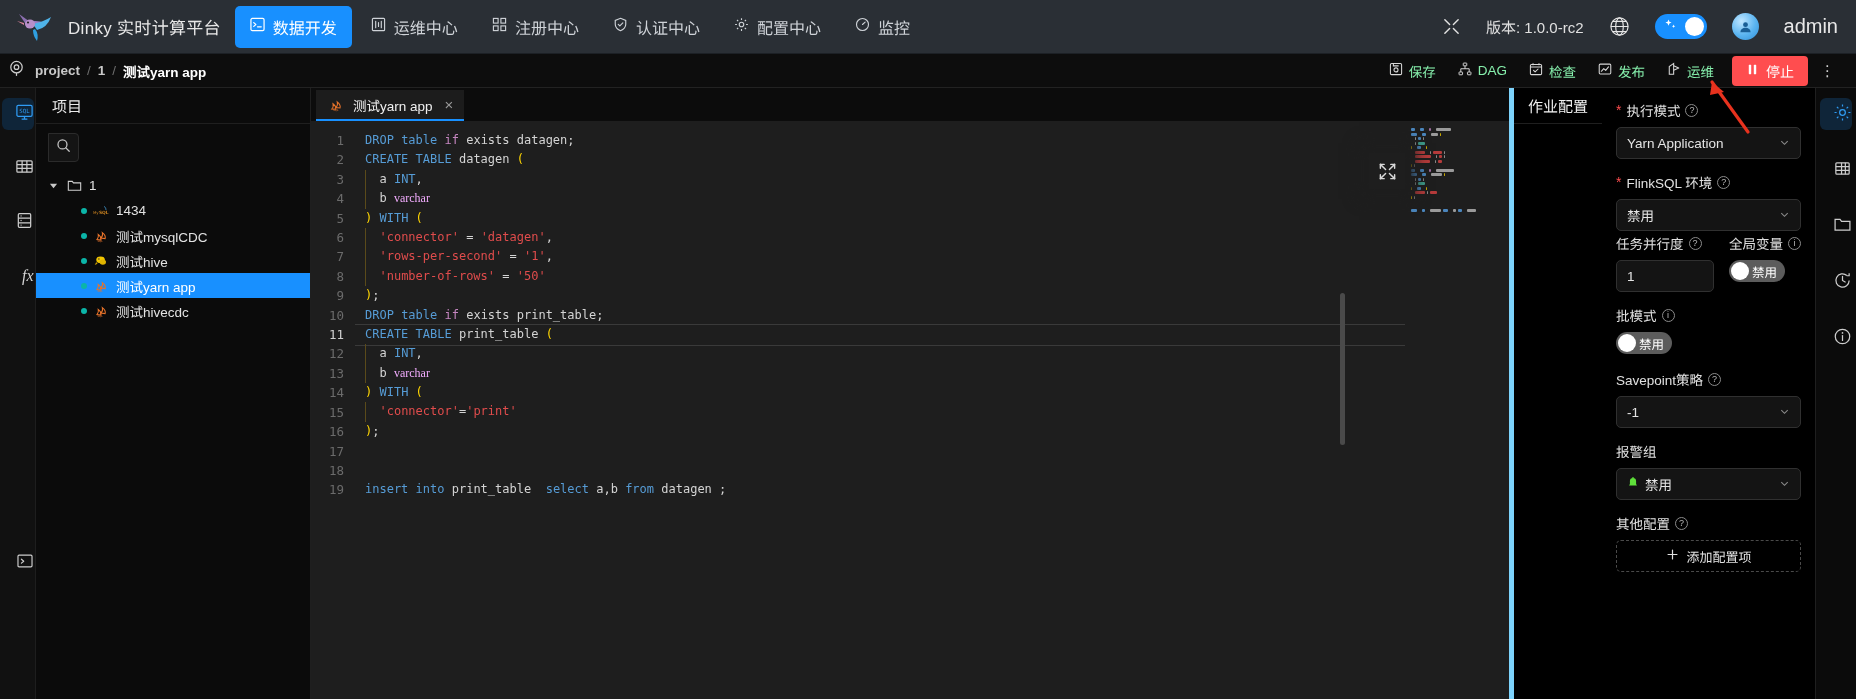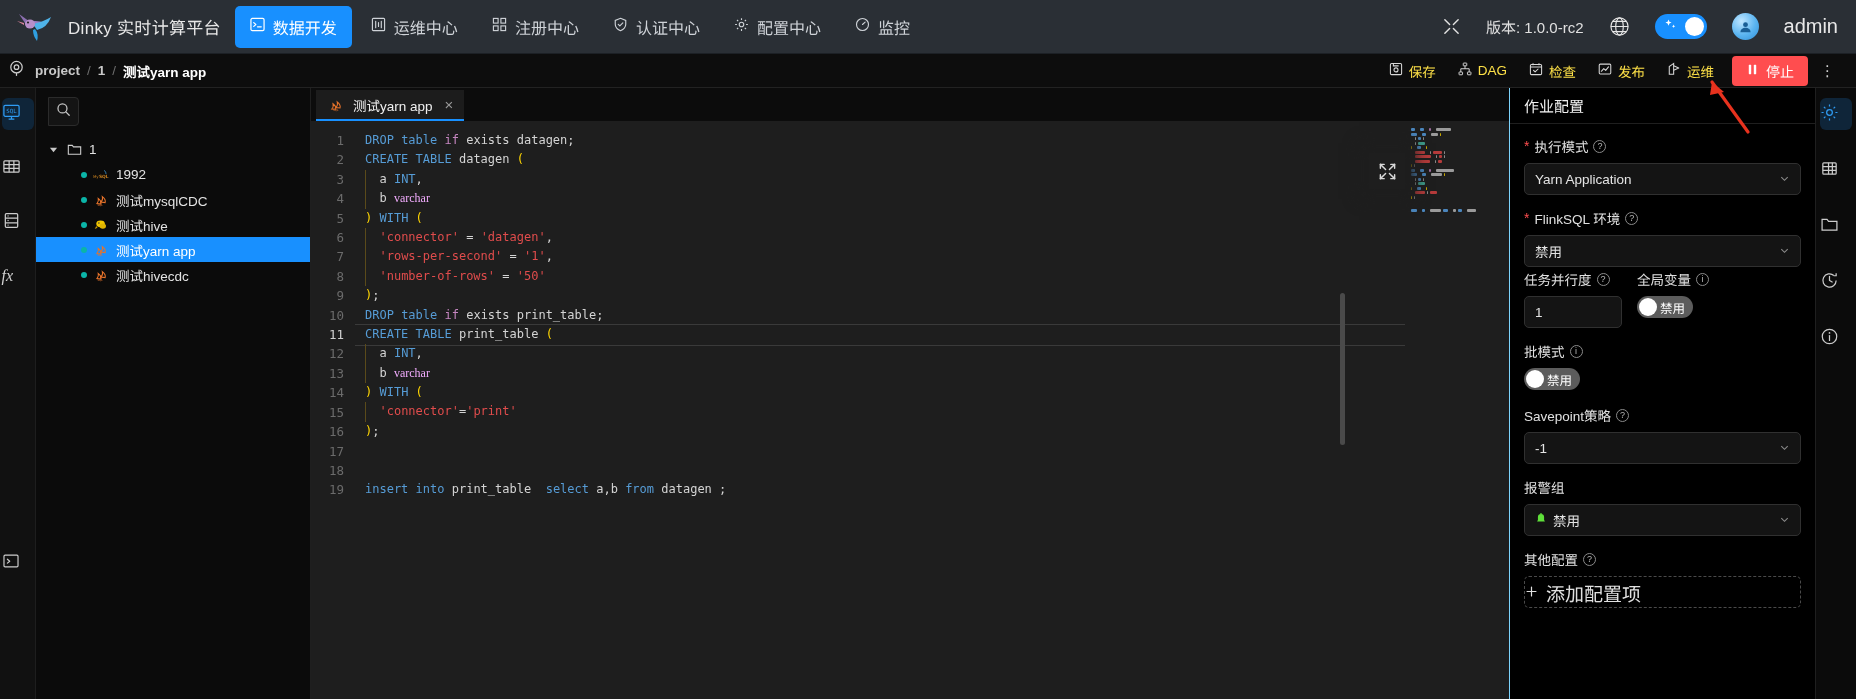--- a/index.html
+++ b/index.html
@@ -52,41 +52,41 @@
   .toolbar {
     height: 34px; min-height:34px; background: #0d0d0d; display: flex; align-items: center;
     padding: 0 12px 0 0; border-bottom: 1px solid #222;
   }
   .crumbzone { display: flex; align-items: center; gap: 9px; padding-left: 7px; }
   .crumbs { font-size: 13.5px; color: #c9c9c9; display: flex; align-items: center; gap: 7px; font-weight:600;}
   .crumbs .sep { color: #6d6d6d; font-weight: 400; }
   .crumbs .cur { color: #fff; }
   .tb-right { margin-left: auto; display: flex; align-items: center; gap: 4px; }
   .tb-btn {
-    display: flex; align-items: center; gap: 6px; font-size: 13.5px; color: #fde047;
+    display: flex; align-items: center; gap: 6px; font-size: 13.5px; color: #86efac;
     padding: 5px 9px; border-radius: 4px; cursor: pointer; white-space: nowrap;
   }
   .tb-stop {
     display: flex; align-items: center; gap: 7px; background: #ff4d4f; color: #fff;
     font-size: 14px; padding: 5px 14px; border-radius: 4px; cursor: pointer;
     margin-left: 5px; font-weight:500;
   }
   .tb-more { padding: 2px 8px; cursor: pointer; color: #cfcfcf; font-size: 15px; letter-spacing:1px;}
 
   
   .body { flex: 1; display: flex; min-height: 0; background:#0a0a0a; }
 
   
   .rail {
     width: 36px; min-width:36px; background: #111111; display: flex; flex-direction: column;
     align-items: center; padding-top: 10px; gap: 22px; border-right: 1px solid #1e1e1e;
   }
   .rail-ico {
     width: 32px; height: 32px; border-radius: 6px; display: flex; align-items: center;
-    justify-content: flex-start; cursor: pointer; color: #cdcdcd;
+    justify-content: flex-end; cursor: pointer; color: #cdcdcd;
   }
   .rail-ico.active { background: #0f2539; color: #2f9cf4; }
   .rail-bottom { margin-top: auto; margin-bottom: 120px; }
 
   
   .panel {
     width: 275px; min-width:275px; background: #0b0b0b; display: flex; flex-direction: column;
     border-right: 1px solid #1f1f1f;
   }
   .panel-head {
@@ -167,22 +167,22 @@
   .mm-seg { height: 3px; border-radius:1px; }
   .expand-overlay {
     position: absolute; right: 104px; top: 32px; width: 36px; height: 36px;
     background: #1e1e1e; display: flex; align-items: center; justify-content: center;
     color: #d9d9d9; cursor: pointer;
     box-shadow: 0 0 14px 10px #1e1e1e;
   }
 
   
   .config {
-    width: 306px; min-width:306px; background: #000; border-left: 1px solid #7dd3fc;
-    display: flex; flex-direction: column; position: relative;
+    width: 306px; min-width:306px; background: #000; border-left: 5px solid #7dd3fc;
+    display: flex; flex-direction: row; position: relative;
   }
   .cfg-head {
     height: 36px; display: flex; align-items: center; padding: 0 14px;
     font-size: 15px; color: #f0f0f0; border-bottom: 1px solid #1f1f1f;
   }
   .cfg-body { flex: 1; padding: 10px 14px 0 14px; overflow: hidden; }
   .cfg-label {
     font-size: 13.5px; color: #e0e0e0; display: flex; align-items: center; gap: 5px;
     margin-bottom: 7px; margin-top: 13px; white-space: nowrap;
   }
@@ -206,21 +206,21 @@
   .row2 { display: flex; gap: 1px; }
   .row2 > div:first-child { width: 112px; }
   .switch {
     height: 22px; background: #5c5c5c; border-radius: 12px; display: inline-flex;
     align-items: center; padding: 2px; cursor: pointer; gap: 3px; padding-right: 8px;
   }
   .switch .knob { width: 18px; height: 18px; border-radius: 50%; background: #fff; flex:0 0 auto;}
   .switch .txt { font-size: 12.5px; color: #fff; }
   .dashed-btn {
     height: 32px; border: 1px dashed #4a4a4a; border-radius: 5px; display: flex;
-    align-items: center; gap: 8px; font-size: 19px;
+    align-items: center; justify-content: center; gap: 8px; font-size: 13px;
     color: #e0e0e0; cursor: pointer; margin-top: 6px;
   }
   .alarm-dot { color:#5fe03a; font-size: 12px; }
 
   .cfg-rail {
     width: 41px; min-width:41px; background: #0b0b0b; display: flex; flex-direction: column;
     align-items: center; padding-top: 10px; gap: 24px; border-left: 1px solid #1f1f1f;
   }
   .arrow-annot { position: absolute; pointer-events: none; }
 </style>
@@ -466,20 +466,21 @@
         <span>
           <svg width="18" height="18" viewBox="0 0 20 20" fill="none" stroke="#cdcdcd" stroke-width="1.3">
             <rect x="2.2" y="3.5" width="15.6" height="13" rx="1.2"></rect>
             <path d="M6 8l2.6 2.2L6 12.4" stroke-linecap="round" stroke-linejoin="round"></path>
           </svg>
         </span>
       </div>
     </div>
 
     <div class="panel">
+      <div class="panel-head">项目</div>
       <div class="searchrow">
         <div class="searchbtn">
           <span>
             <svg width="15" height="15" viewBox="0 0 16 16" fill="none" stroke="#c6c6c6" stroke-width="1.35">
               <circle cx="6.9" cy="6.9" r="4.8"></circle>
                 <path d="M10.5 10.5l3.6 3.6" stroke-linecap="round"></path>
             </svg>
           </span>
         </div>
       </div>
@@ -501,21 +502,21 @@
             <div class="tree-row">
               <span class="leaf-indent"></span>
               <span class="bullet"></span>
               <span class="tree-ico">
                 <svg width="17" height="14" viewBox="0 0 20 16">
                   <text x="0" y="12" font-size="4.6" fill="#c9811f" font-family="DejaVu Sans, sans-serif">My</text>
                   <text x="7" y="12" font-size="5.2" fill="#c9811f" font-weight="700" font-family="DejaVu Sans, sans-serif">SQL</text>
                   <path d="M13 2.5c1.6 1.1 2.4 2.6 2.2 4.3" fill="none" stroke="#3f8fc4" stroke-width="1"></path>
                 </svg>
               </span>
-              <span class="tree-label">1992</span>
+              <span class="tree-label">1434</span>
             </div>
             <div class="tree-row">
               <span class="leaf-indent"></span>
               <span class="bullet"></span>
               <span class="tree-ico">
                 <svg width="17" height="15" viewBox="0 0 16 16">
                   <path d="M3.2 12.4c1.4-1.6 1.8-3.5 1.3-5.5 2.3 1.8 3.3 3.8 2.9 5.8z" fill="none" stroke="#e8732a" stroke-width="1.1"></path>
                   <path d="M7.5 10.8c1.5-1.6 2-3.7 1.4-5.8 2.5 1.9 3.6 4.1 3 6.3z" fill="none" stroke="#e8732a" stroke-width="1.1"></path>
                   <text x="3.6" y="15.4" font-size="3.3" fill="#e8732a" font-family="DejaVu Sans Mono, monospace">SQL</text>
                 </svg>

